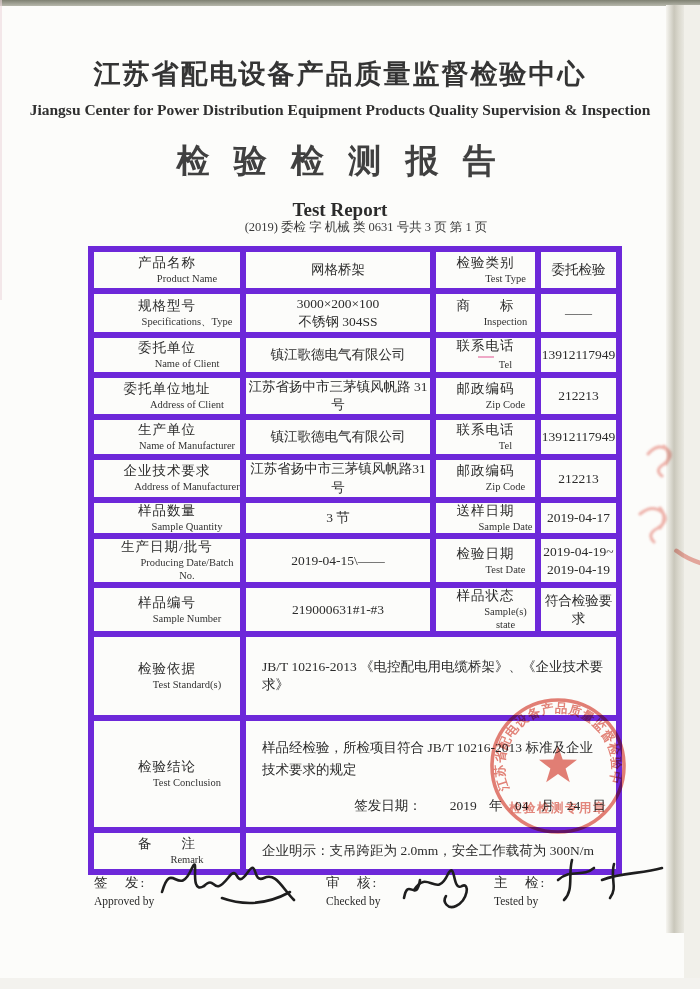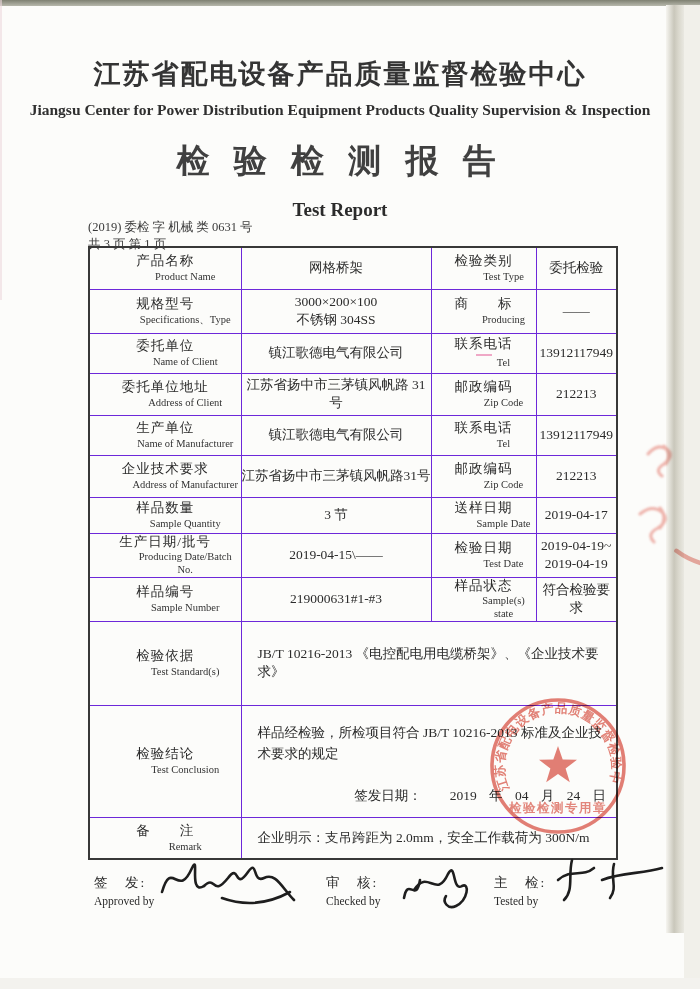--- a/index.html
+++ b/index.html
@@ -21,28 +21,28 @@
   
   .org-cn{position:absolute;top:56px;left:0;width:680px;text-align:center;
     font-size:27px;font-weight:700;letter-spacing:2px;color:#343434;}
   .org-en{position:absolute;top:101px;left:0;width:680px;text-align:center;
     font-size:15.5px;font-weight:600;color:#2f2f2f;}
   .title-cn{position:absolute;top:139px;left:0;width:680px;text-align:center;
     font-size:33px;font-weight:700;letter-spacing:8px;color:#404040;}
   .title-en{position:absolute;top:187px;left:0;width:680px;text-align:center;
     font-size:19px;font-weight:700;margin-top:12px;}
 
-  .meta{position:absolute;top:219px;left:88px;width:540px;display:flex;
-    justify-content:center;font-size:12.5px;color:#3a3a3a;flex-direction:column;}
+  .meta{position:absolute;top:219px;left:96px;width:540px;display:flex;
+    justify-content:center;font-size:12.5px;color:#3a3a3a;}
 
   
   table.report{position:absolute;top:246px;left:88px;width:528px;
     border-collapse:collapse;table-layout:fixed;
     border:2px solid #383838;background:transparent;}
-  table.report td{border:1px solid #6d28d9;padding:0;vertical-align:middle;
+  table.report td{border:6px solid #6d28d9;padding:0;vertical-align:middle;
     overflow:hidden;}
   .lab{text-align:center;}
   .lab .cn{font-size:13.5px;letter-spacing:1px;line-height:1.25;}
   .lab .en{font-size:10.5px;line-height:1.2;margin-top:1px;color:#333;margin-left:40px;}
   .val{text-align:center;font-size:13.5px;line-height:1.35;margin-left:36px;}
   .val.left{text-align:left;padding-left:16px;padding-right:12px;}
   .two-line span{display:block;}
   .pinkmark{display:block;width:16px;height:2px;background:#efA8c6;margin:1px auto 0;}
 
   .concl-cell{position:relative;vertical-align:top !important;}
@@ -110,21 +110,21 @@
     <td class="lab">
           <div class="cn">规格型号</div>
           <div class="en">Specifications、Type</div>
         </td>
     <td class="val two-line">
           <span>3000×200×100</span>
           <span>不锈钢 304SS</span>
         </td>
     <td class="lab">
           <div class="cn">商　　标</div>
-          <div class="en">Producing</div>
+          <div class="en">Inspection</div>
         </td>
     <td class="val">——</td>
   </tr>
 
   <tr style="height:40px">
     <td class="lab">
           <div class="cn">委托单位</div>
           <div class="en">Name of Client</div>
         </td>
     <td class="val">镇江歌德电气有限公司</td>

